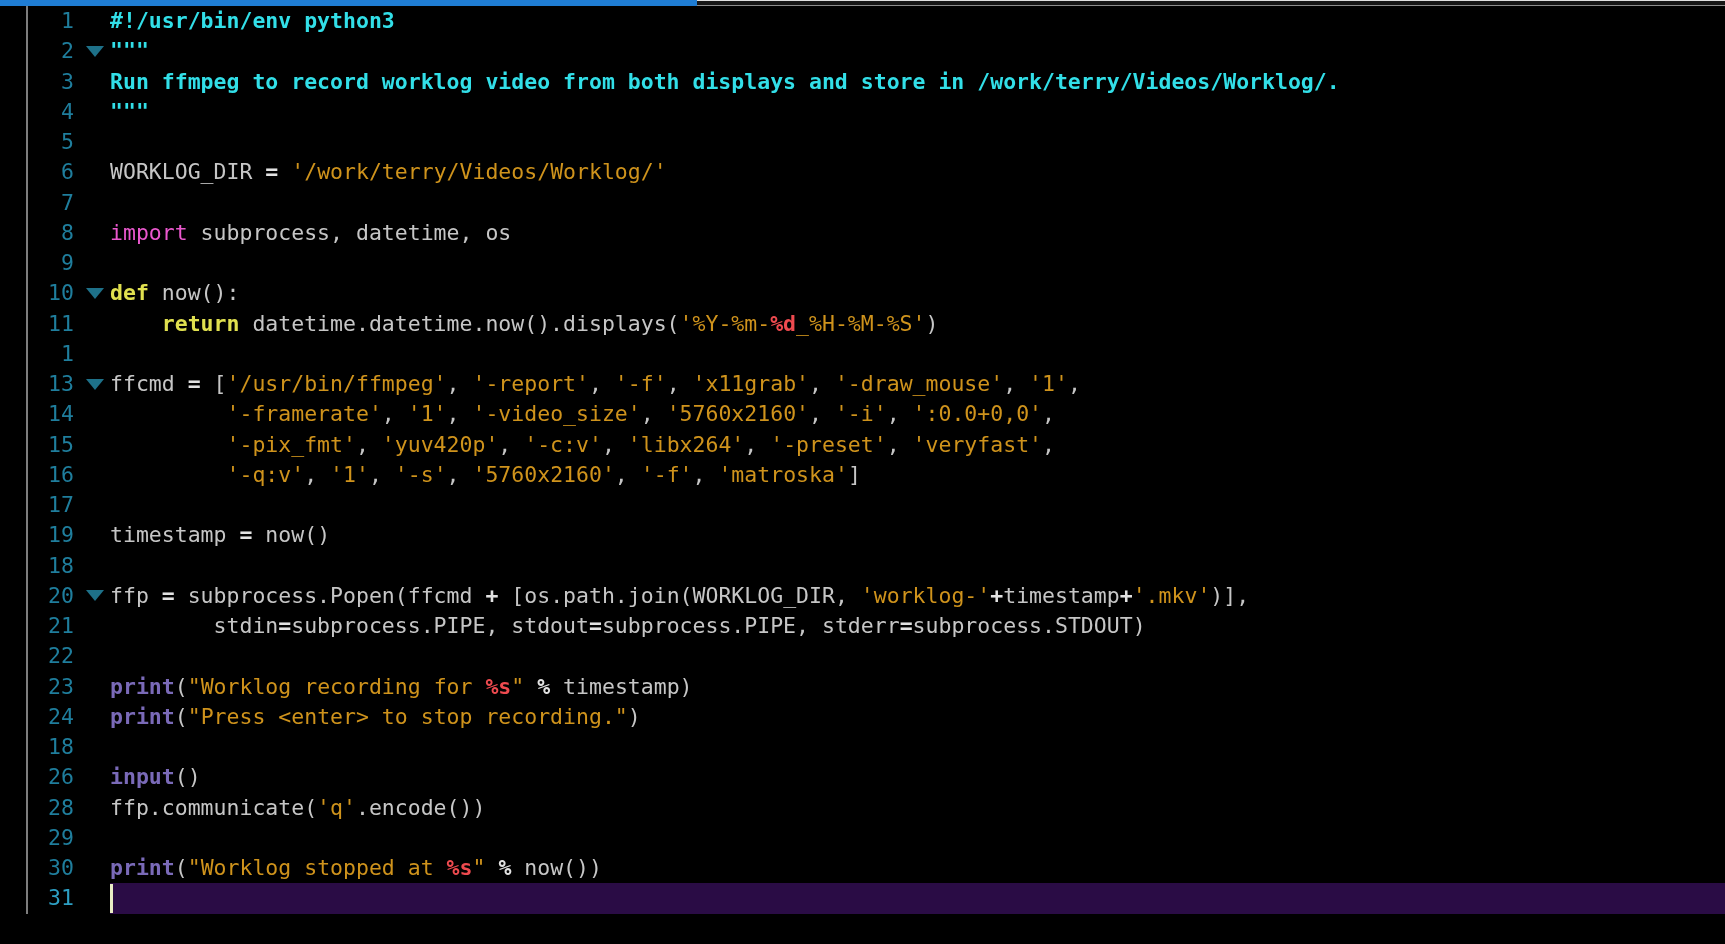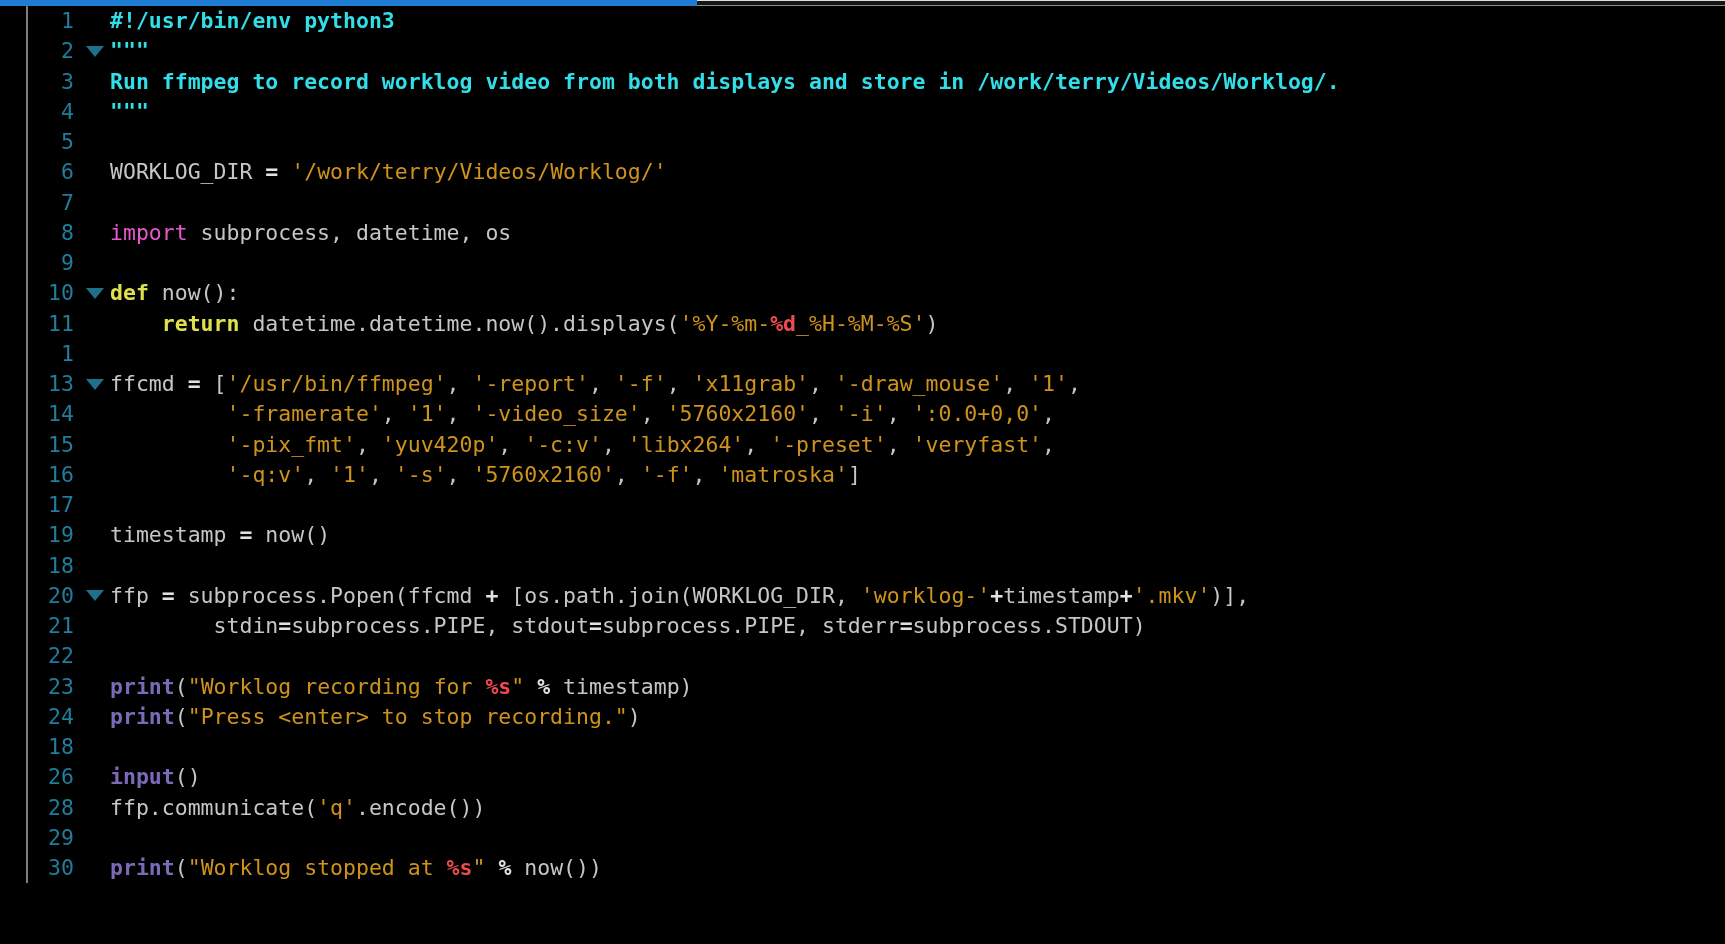--- a/index.html
+++ b/index.html
@@ -67,14 +67,15 @@
       <div class="line"><div class="lmargin"></div><div class="num">20</div><div class="foldcol"><span class="fold-arrow"></span></div><div class="code"><span class="s-plain">ffp </span><span class="s-op">=</span><span class="s-plain"> subprocess.Popen(ffcmd </span><span class="s-op">+</span><span class="s-plain"> [os.path.join(WORKLOG_DIR, </span><span class="s-string">'worklog-'</span><span class="s-op">+</span><span class="s-plain">timestamp</span><span class="s-op">+</span><span class="s-string">'.mkv'</span><span class="s-plain">)],</span></div></div>
       <div class="line"><div class="lmargin"></div><div class="num">21</div><div class="foldcol"></div><div class="code"><span class="s-plain">        stdin</span><span class="s-op">=</span><span class="s-plain">subprocess.PIPE, stdout</span><span class="s-op">=</span><span class="s-plain">subprocess.PIPE, stderr</span><span class="s-op">=</span><span class="s-plain">subprocess.STDOUT)</span></div></div>
       <div class="line"><div class="lmargin"></div><div class="num">22</div><div class="foldcol"></div><div class="code"></div></div>
       <div class="line"><div class="lmargin"></div><div class="num">23</div><div class="foldcol"></div><div class="code"><span class="s-builtin">print</span><span class="s-plain">(</span><span class="s-string">"Worklog recording for </span><span class="s-format">%s</span><span class="s-string">"</span><span class="s-plain"> </span><span class="s-op">%</span><span class="s-plain"> timestamp)</span></div></div>
       <div class="line"><div class="lmargin"></div><div class="num">24</div><div class="foldcol"></div><div class="code"><span class="s-builtin">print</span><span class="s-plain">(</span><span class="s-string">"Press &lt;enter&gt; to stop recording."</span><span class="s-plain">)</span></div></div>
       <div class="line"><div class="lmargin"></div><div class="num">18</div><div class="foldcol"></div><div class="code"></div></div>
       <div class="line"><div class="lmargin"></div><div class="num">26</div><div class="foldcol"></div><div class="code"><span class="s-builtin">input</span><span class="s-plain">()</span></div></div>
       <div class="line"><div class="lmargin"></div><div class="num">28</div><div class="foldcol"></div><div class="code"><span class="s-plain">ffp.communicate(</span><span class="s-string">'q'</span><span class="s-plain">.encode())</span></div></div>
       <div class="line"><div class="lmargin"></div><div class="num">29</div><div class="foldcol"></div><div class="code"></div></div>
       <div class="line"><div class="lmargin"></div><div class="num">30</div><div class="foldcol"></div><div class="code"><span class="s-builtin">print</span><span class="s-plain">(</span><span class="s-string">"Worklog stopped at </span><span class="s-format">%s</span><span class="s-string">"</span><span class="s-plain"> </span><span class="s-op">%</span><span class="s-plain"> now())</span></div></div>
+      <div class="line"><div class="lmargin"></div><div class="num cur">31</div><div class="foldcol"></div><div class="code current"><span class="caret"></span></div></div>
     </div>
 </div>
 
 </body></html>

